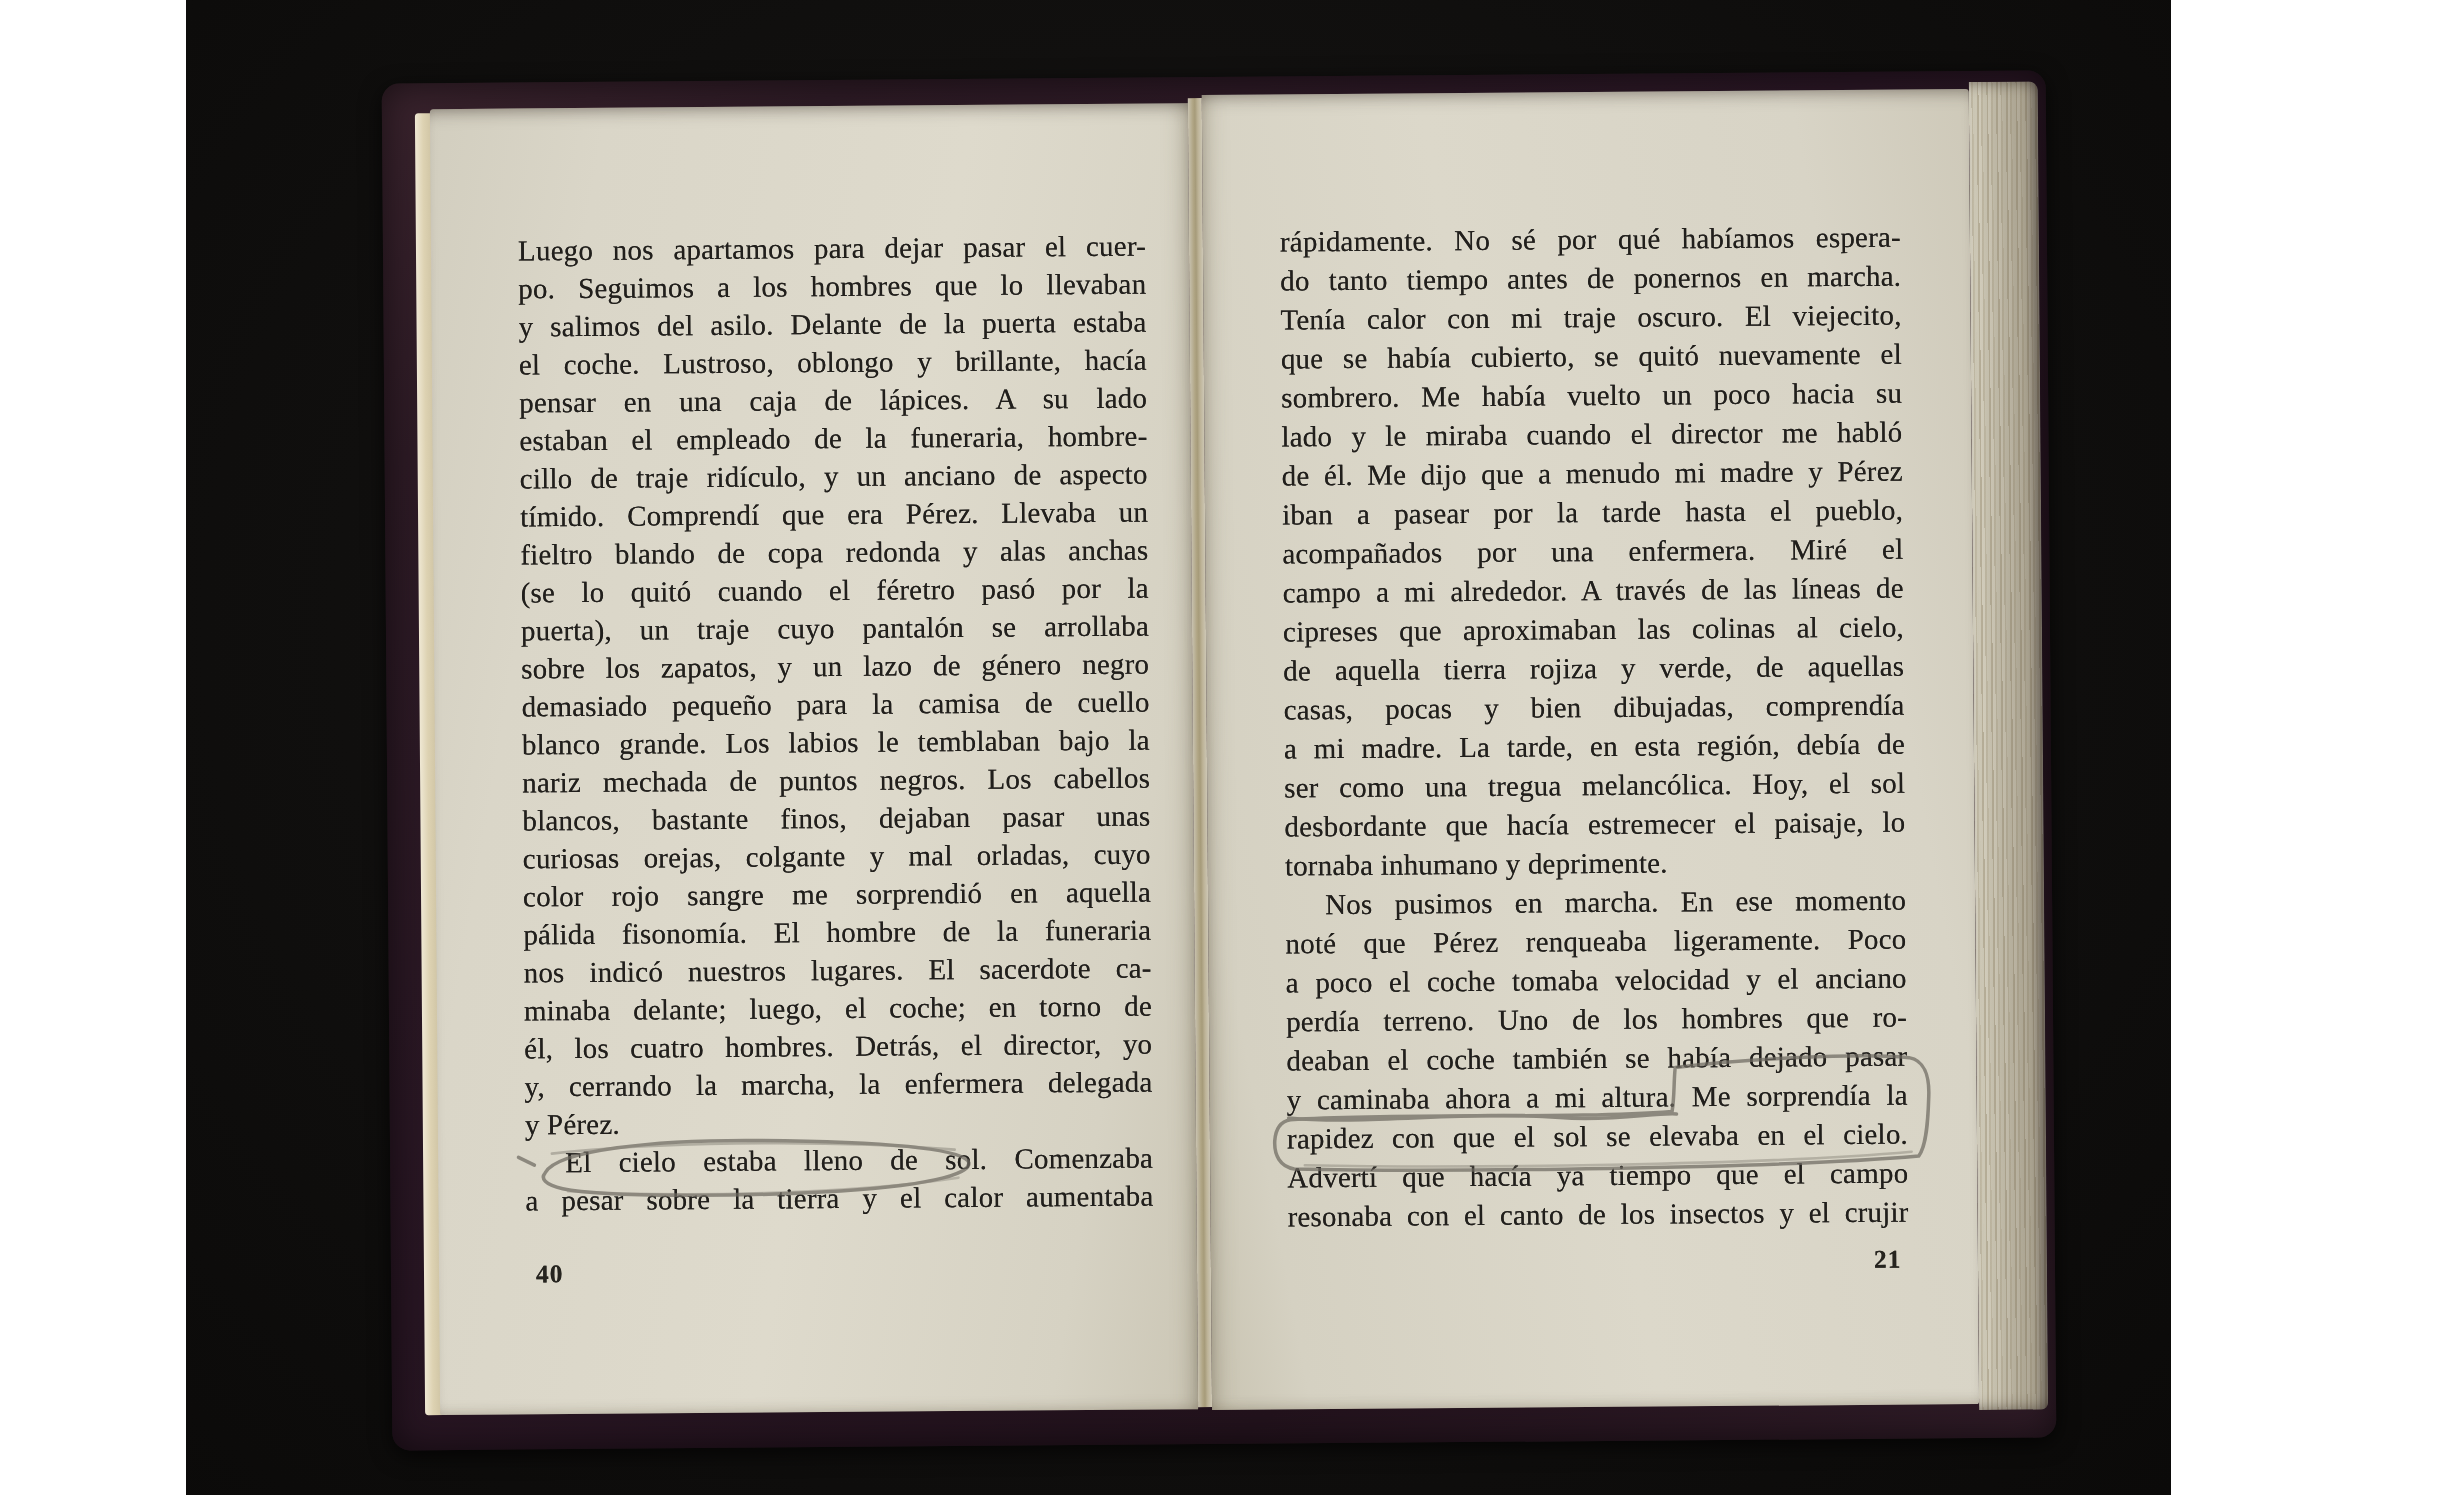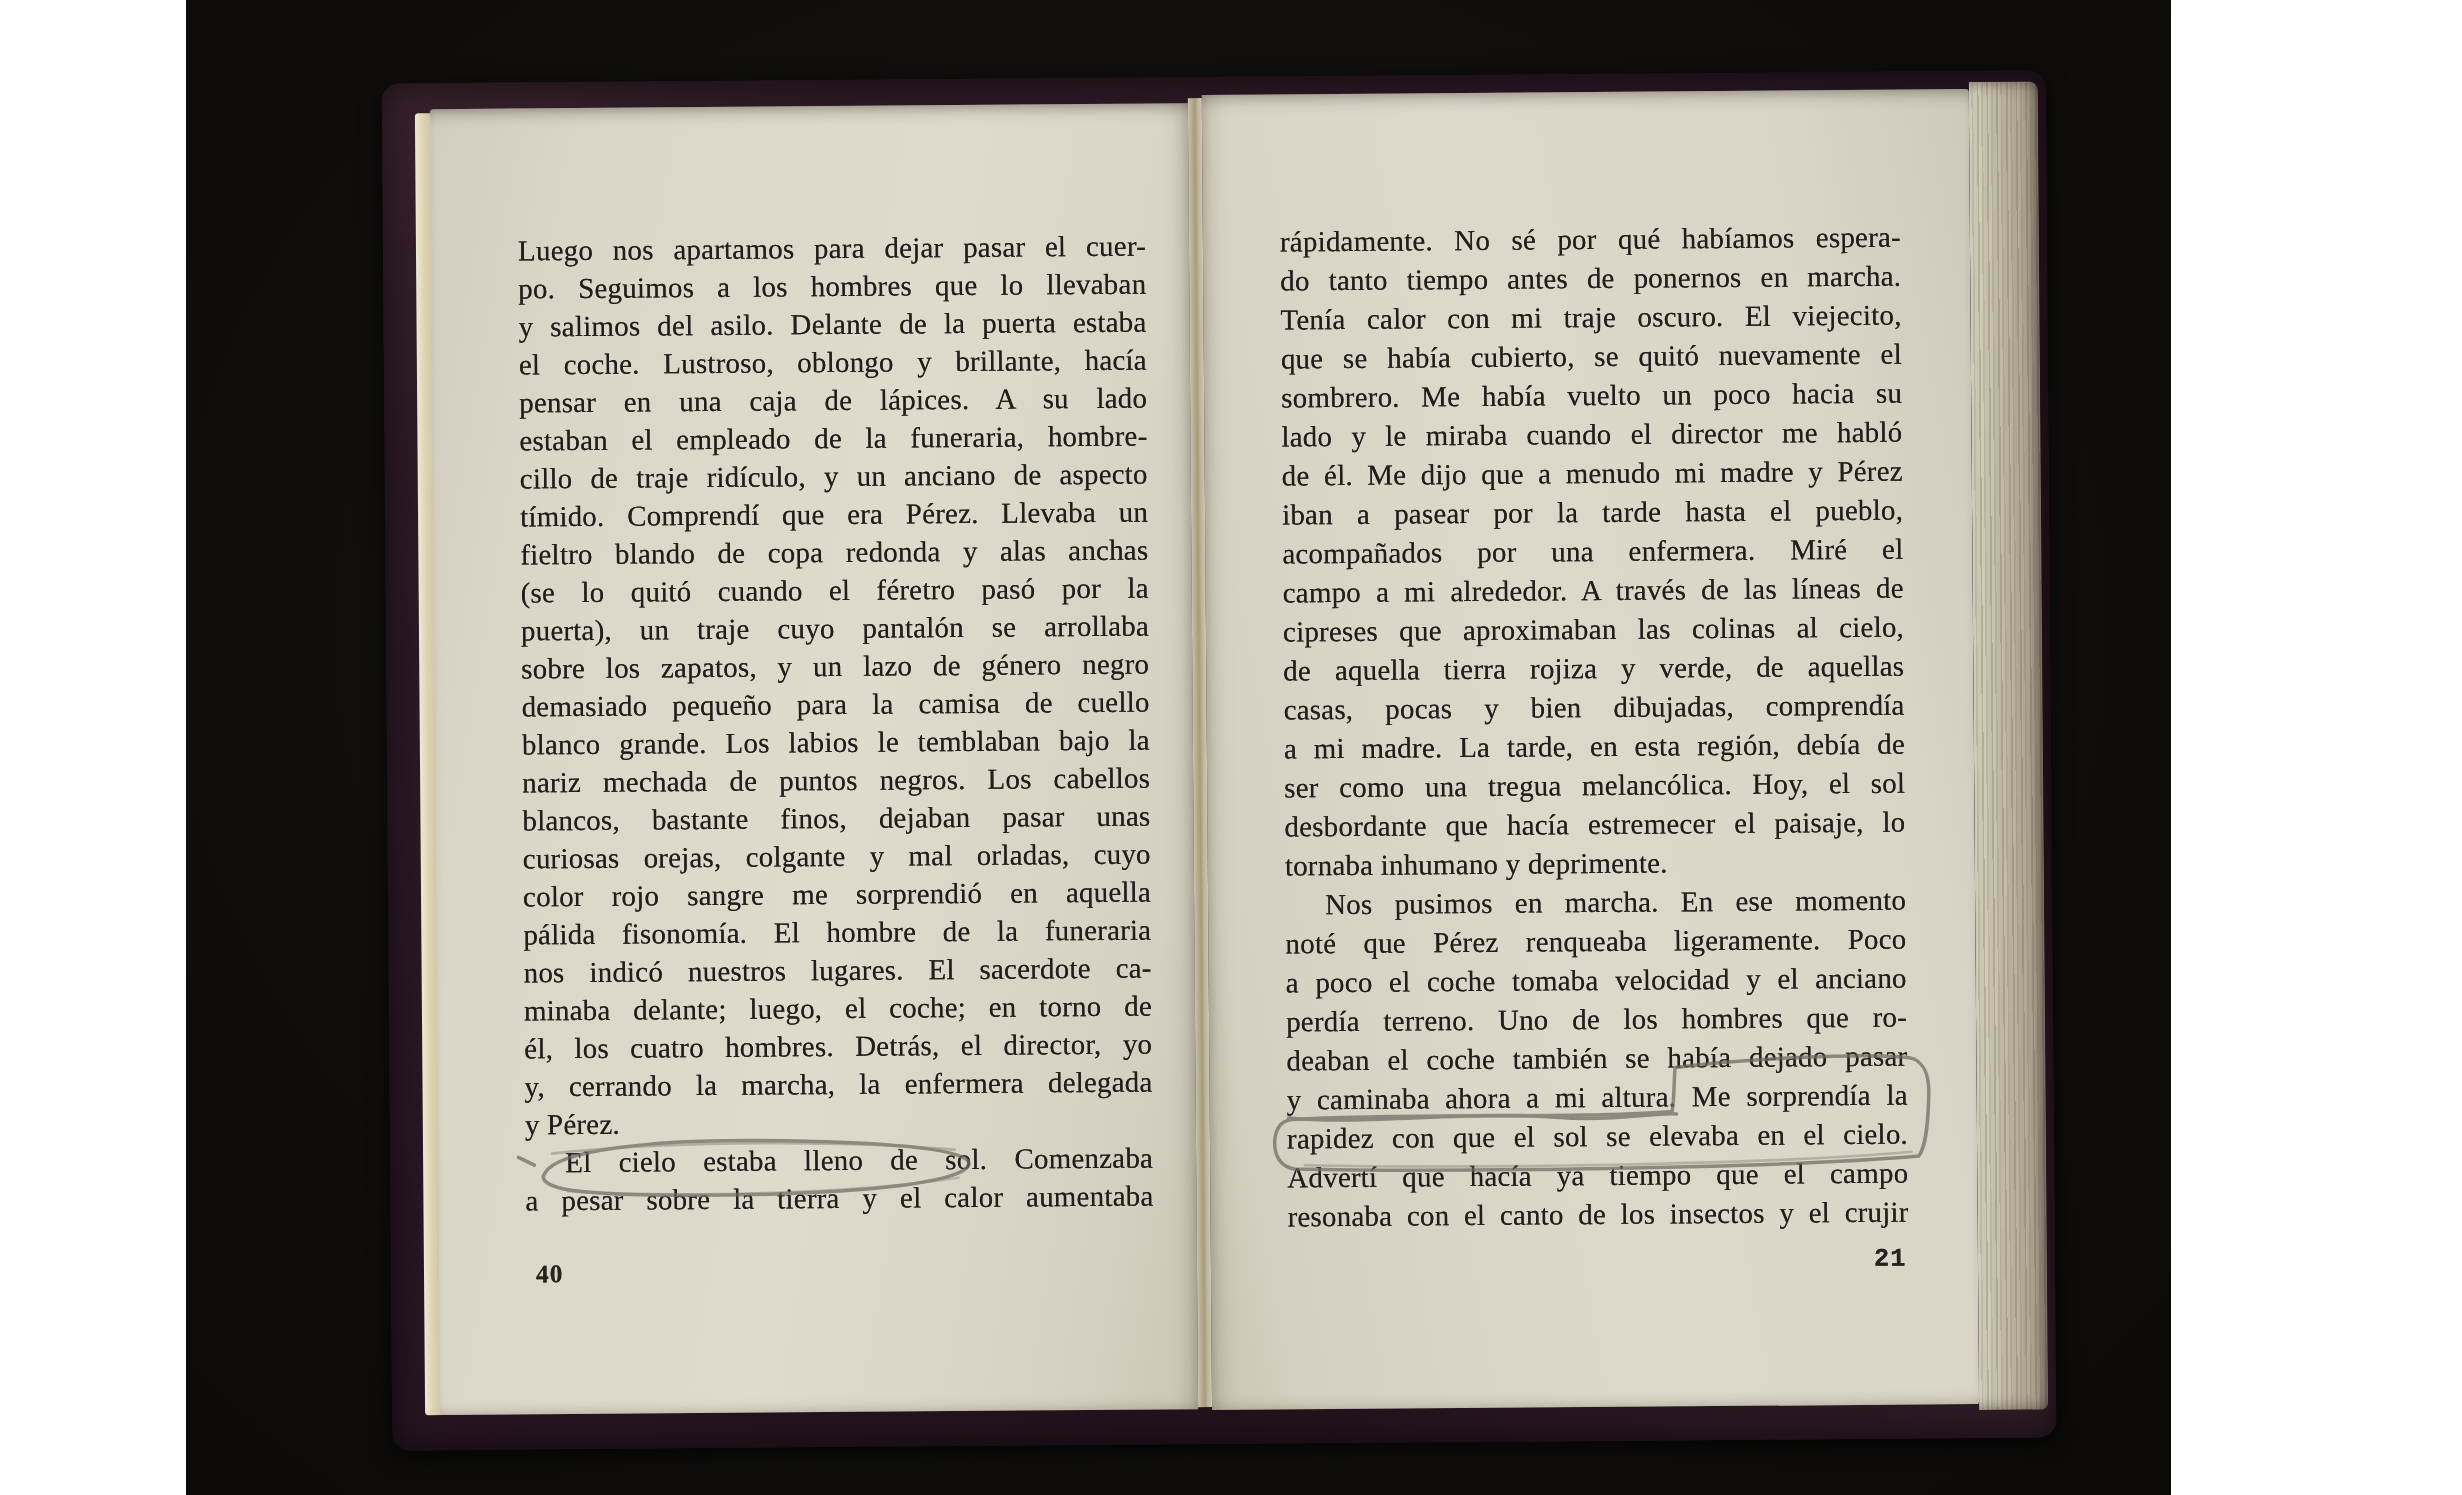--- a/index.html
+++ b/index.html
@@ -64,21 +64,21 @@
   .textblock-left .text-line{line-height:38px;height:38px;}
   .textblock-right .text-line{line-height:39px;height:39px;}
   .text-line{overflow:hidden;text-align:left;}
   .text-line.just{text-align:justify;text-align-last:justify;}
   .text-line.ind{text-indent:40px;}
   .page-number{
     position:absolute;color:#26241f;font-size:25.5px;font-weight:700;letter-spacing:0.9px;
     text-shadow:0 0 0.5px rgba(38,36,31,0.8);
   }
   .page-number-left{left:145px;top:1177px;}
-  .page-number-right{left:1483px;top:1173px;font-family:Liberation Mono, monospace;}
+  .page-number-right{left:1483px;top:1173px;}
   .annotations{position:absolute;left:0;top:0;width:1664px;height:1367px;pointer-events:none;}
   .pencil{stroke:#6f6b62;fill:none;stroke-linecap:round;stroke-linejoin:round;}
 </style>
 </head>
 <body>
 
 <div class="photo">
   <div class="book">
     <div class="cover"></div>
     <div class="underpages-left"></div>

